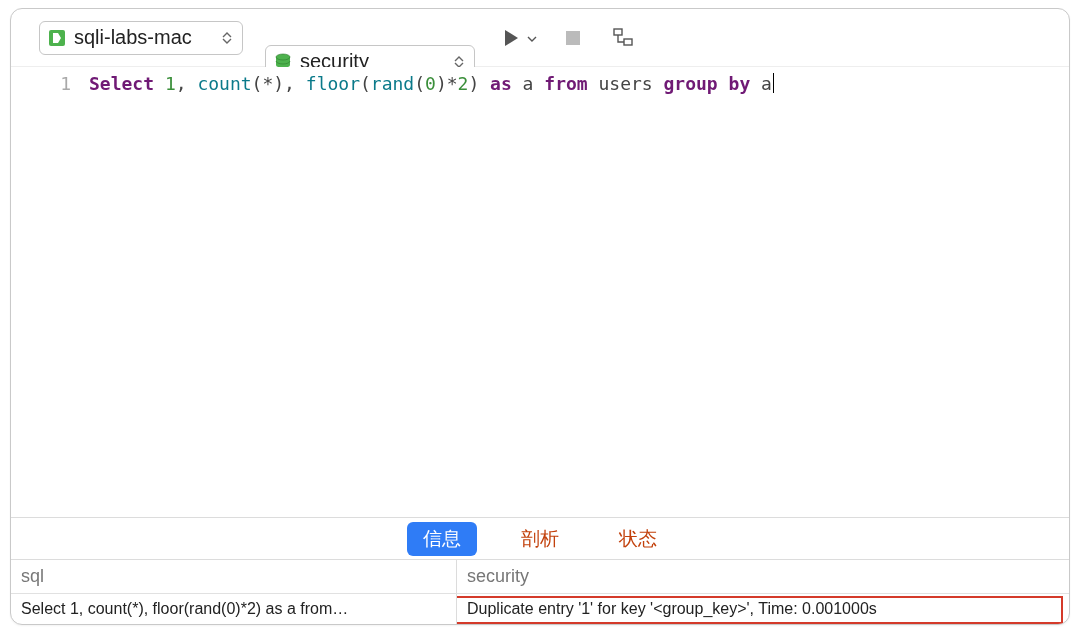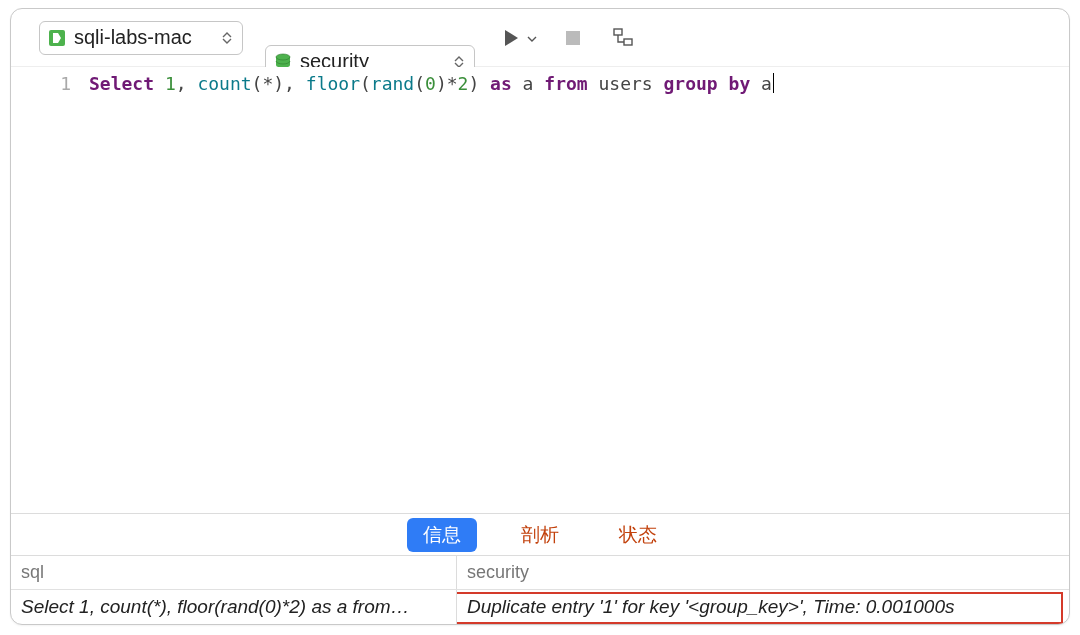--- a/index.html
+++ b/index.html
@@ -29,21 +29,21 @@
   .tabs { height: 42px; border-top: 1px solid #dcdcdc; display: flex; align-items: center; justify-content: center; gap: 28px; }
   .tab { font-size: 19px; color: #c2410c; padding: 4px 16px; border-radius: 6px; }
   .tab.active { background: #2f7cf6; color: #fff; font-family: Liberation Mono, monospace; }
   .table { border-top: 1px solid #dcdcdc; }
   .thead, .trow { display: flex; }
   .cell { padding: 6px 10px; font-size: 19px; color: #222; white-space: nowrap; overflow: hidden; text-overflow: ellipsis; }
   .thead .cell { color: #777; font-size: 18px; }
   .col-sql { width: 446px; border-right: 1px solid #dcdcdc; }
   .col-msg { flex: 1; }
   .trow { border-top: 1px solid #e1e1e1; }
-  .trow .cell { font-size: 19px; font-style: italic; }
+  .trow .cell { font-size: 16px; }
   .hl { position: relative; }
   .hl::after { content: ""; position: absolute; left: -6px; right: 6px; top: 2px; bottom: 0px; border: 2px solid #d43a2a; pointer-events: none; }
 </style>
 </head>
 <body>
 
 <div class="window">
 
   <div class="toolbar">
 

